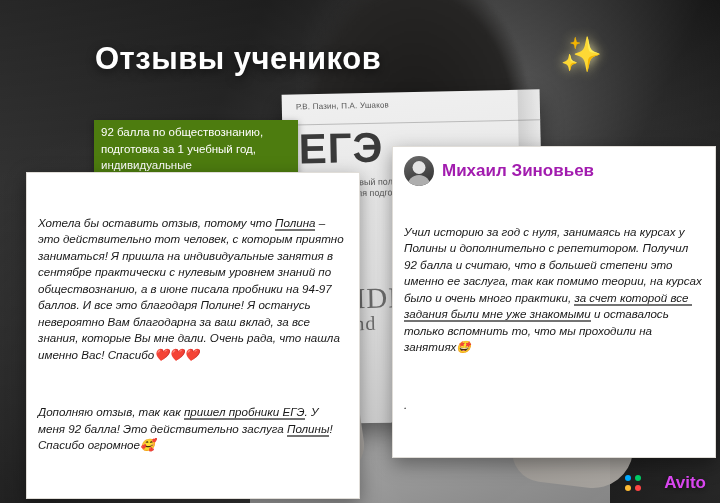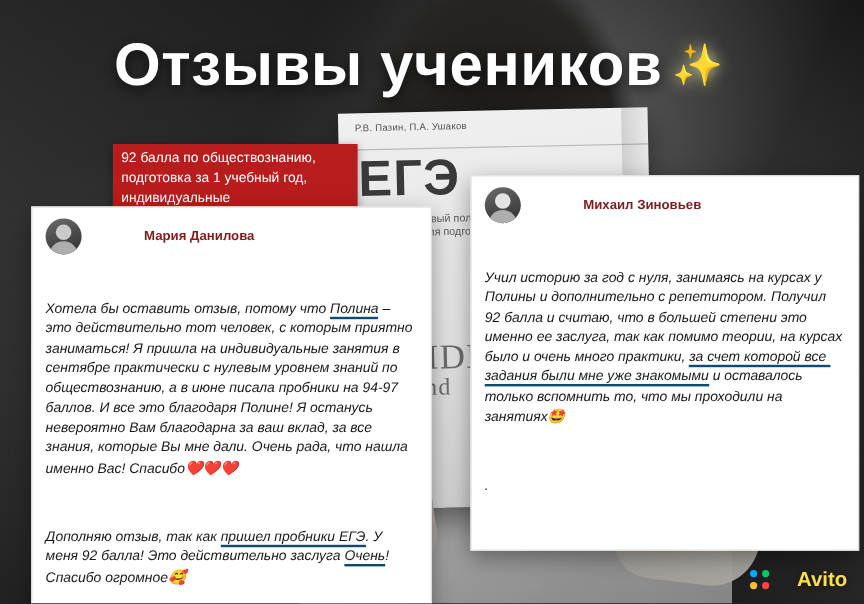--- a/index.html
+++ b/index.html
@@ -88,36 +88,36 @@
   .book .bk-bottom{
     position:absolute;left:22px;bottom:16px;font-size:10px;color:#7a7773;
   }
   .book .bk-strip{
     position:absolute;right:0;top:0;bottom:0;width:22px;
     background:linear-gradient(90deg,rgba(0,0,0,.12),rgba(0,0,0,.02));
   }
 
   
   .headline{
-    position:absolute;left:95px;top:25px;
-    font-size:50px;font-weight:bold;color:#ffffff;
+    position:absolute;left:95px;top:41px;
+    font-size:31px;font-weight:bold;color:#ffffff;
     letter-spacing:.5px;
     text-shadow:0 3px 10px rgba(0,0,0,.55);
     white-space:nowrap;
   }
   .sparkle{
     position:absolute;left:560px;top:34px;
     font-size:34px;color:#fff9c4;
     text-shadow:0 0 12px rgba(255,245,170,.9);
   }
 
   
   .redbox{
     position:absolute;
-    background:#b91c1c;
+    background:#4d7c0f;
     color:#ffffff;
     font-size:11.5px;
     line-height:1.45;
     padding:4px 7px;
     font-weight:500;
     box-shadow:0 2px 7px rgba(0,0,0,.35);
   }
   #label-social{left:94px;top:120px;width:190px;}
   #label-history{left:424px;top:363px;width:150px;}
 
@@ -142,38 +142,38 @@
     content:"";position:absolute;left:50%;top:5px;width:13px;height:13px;
     transform:translateX(-50%);border-radius:50%;
     background:#cfc9c3;
   }
   .avatar:after{
     content:"";position:absolute;left:50%;top:19px;width:24px;height:16px;
     transform:translateX(-50%);border-radius:12px 12px 0 0;
     background:#b3ada7;
   }
   .avatar.dark:before{background:#e8e3dd;}
-  .card-name{font-size:11px;font-weight:bold;color:#7f1d1d;margin-left:44px;}
+  .card-name{font-size:17px;font-weight:bold;color:#a21caf;}
   .card-body{
     font-size:11.6px;line-height:1.42;color:#191919;
     white-space:pre-wrap;
   }
   .card-body .u{
-    border-bottom:2px solid #0c4a6e;
+    border-bottom:2px solid #737373;
     padding-bottom:0px;
   }
   .para{margin:0 0 8px 0;font-style:italic;}
   .para:last-child{margin-bottom:0;}
   .emoji{font-size:12px;}
 
   
   .avito{
     position:absolute;right:14px;bottom:10px;
     display:flex;align-items:center;gap:23px;
-    color:#fde047;font-size:17px;font-weight:bold;
+    color:#d946ef;font-size:17px;font-weight:bold;
     text-shadow:0 1px 4px rgba(0,0,0,.5);
   }
   .avito-dots{
     width:16px;height:16px;position:relative;flex:0 0 auto;
   }
   .avito-dots i{
     position:absolute;width:6px;height:6px;border-radius:50%;display:block;
   }
   .avito-dots i:nth-child(1){left:0;top:0;background:#0af;}
   .avito-dots i:nth-child(2){right:0;top:0;background:#0c6;}
@@ -207,27 +207,23 @@
   <div class="hand-left"></div>
   <div class="hand-right"></div>
 
   <div class="headline">Отзывы учеников</div>
   <div class="sparkle">✨</div>
 
   <div class="redbox" id="label-social">92 балла по обществознанию, подготовка за 1 учебный год, индивидуальные</div>
   <div class="redbox" id="label-history">94 балла по истории, подготовка за 1 учебный год, минигруппа</div>
 
   <div class="card" id="card-maria">
-    <div class="card-head">
-      <div class="avatar"></div>
-      <div class="card-name">Мария Данилова</div>
-    </div>
     <div class="card-body">
       <p class="para">Хотела бы оставить отзыв, потому что <span class="u">Полина</span> – это действительно тот человек, с которым приятно заниматься! Я пришла на индивидуальные занятия в сентябре практически с нулевым уровнем знаний по обществознанию, а в июне писала пробники на 94-97 баллов. И все это благодаря Полине! Я останусь невероятно Вам благодарна за ваш вклад, за все знания, которые Вы мне дали. Очень рада, что нашла именно Вас! Спасибо<span class="emoji">❤️❤️❤️</span></p>
-      <p class="para">Дополняю отзыв, так как <span class="u">пришел пробники ЕГЭ</span>. У меня 92 балла! Это действительно заслуга <span class="u">Очень</span>! Спасибо огромное<span class="emoji">🥰</span></p>
+      <p class="para">Дополняю отзыв, так как <span class="u">пришел пробники ЕГЭ</span>. У меня 92 балла! Это действительно заслуга <span class="u">Полины</span>! Спасибо огромное<span class="emoji">🥰</span></p>
     </div>
   </div>
 
   <div class="card" id="card-mihail">
     <div class="card-head">
       <div class="avatar dark"></div>
       <div class="card-name">Михаил Зиновьев</div>
     </div>
     <div class="card-body">
       <p class="para">Учил историю за год с нуля, занимаясь на курсах у Полины и дополнительно с репетитором. Получил 92 балла и считаю, что в большей степени это именно ее заслуга, так как помимо теории, на курсах было и очень много практики, <span class="u">за счет которой все задания были мне уже знакомыми</span> и оставалось только вспомнить то, что мы проходили на занятиях<span class="emoji">🤩</span></p>

